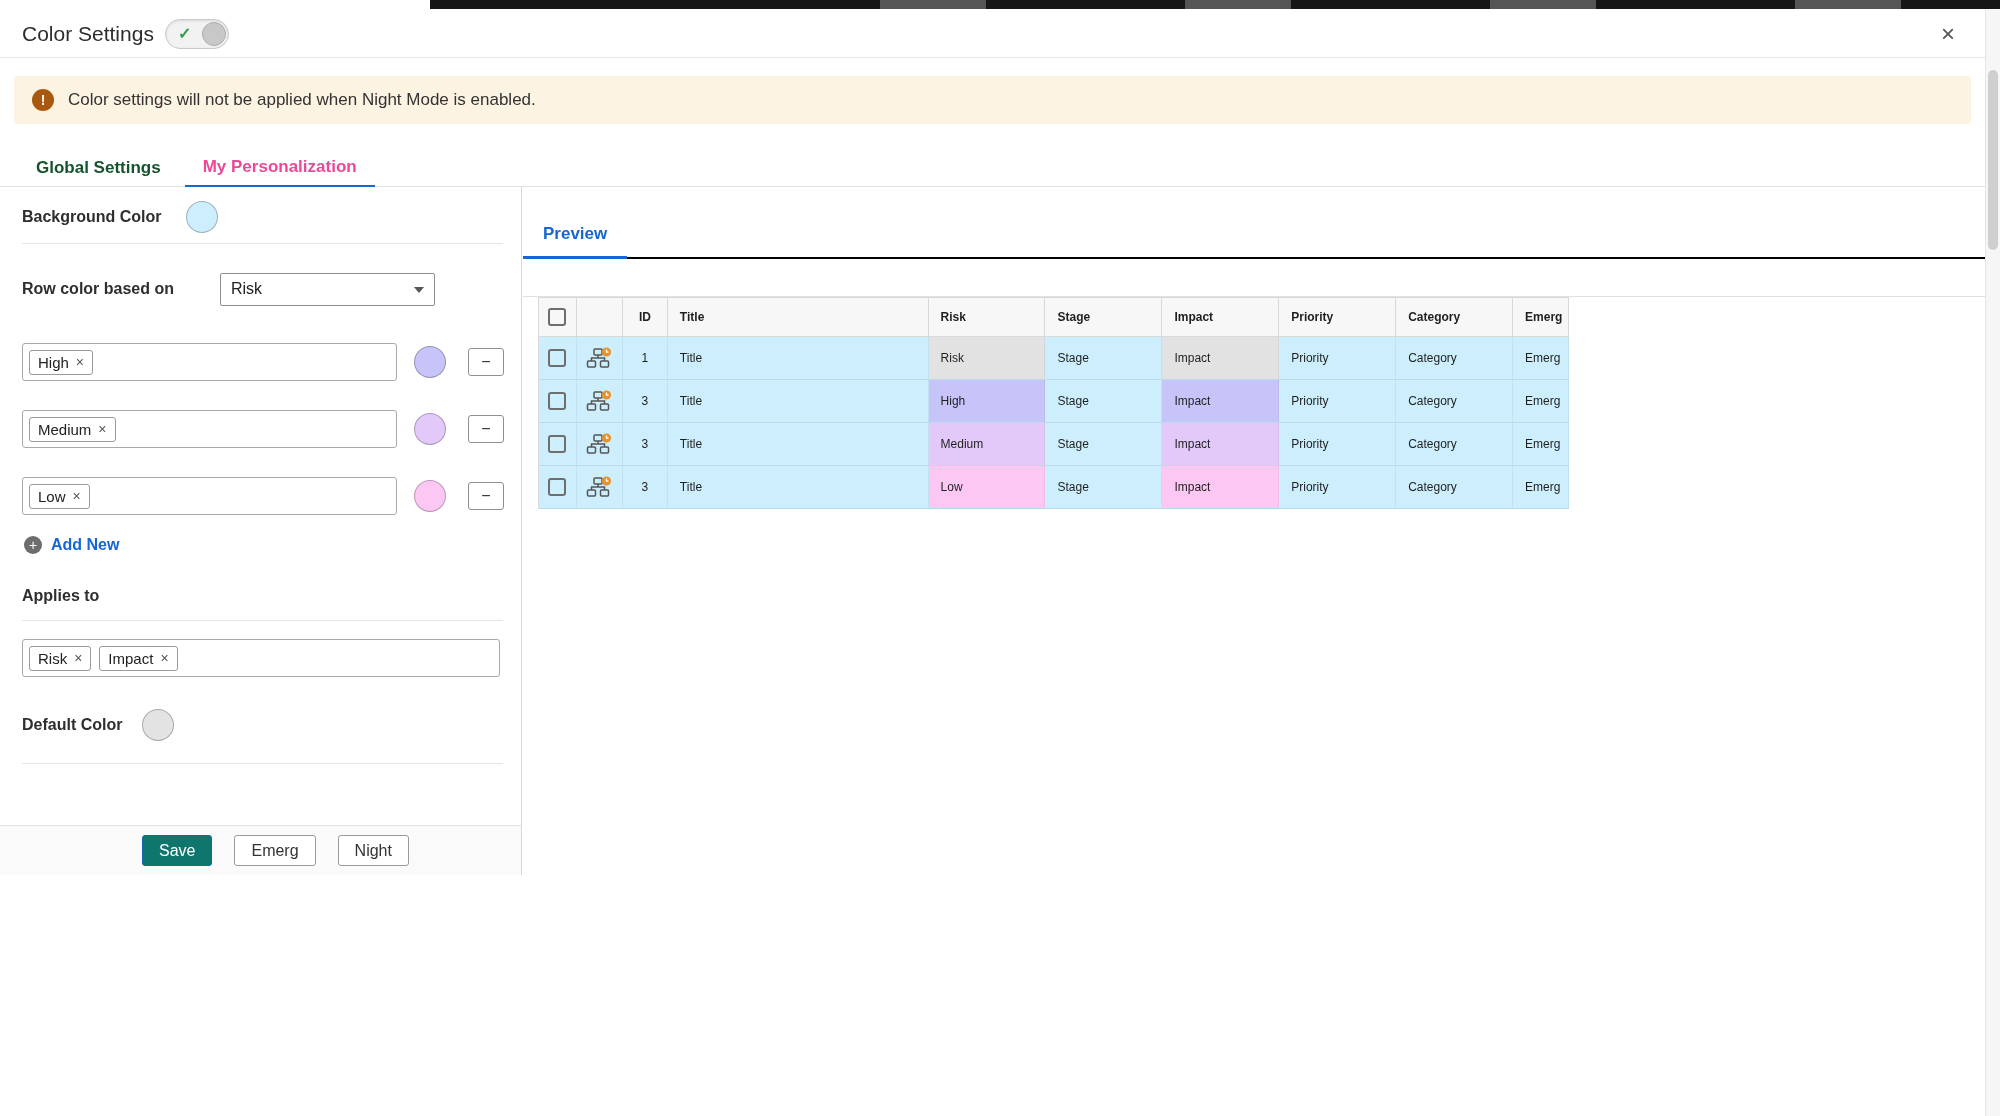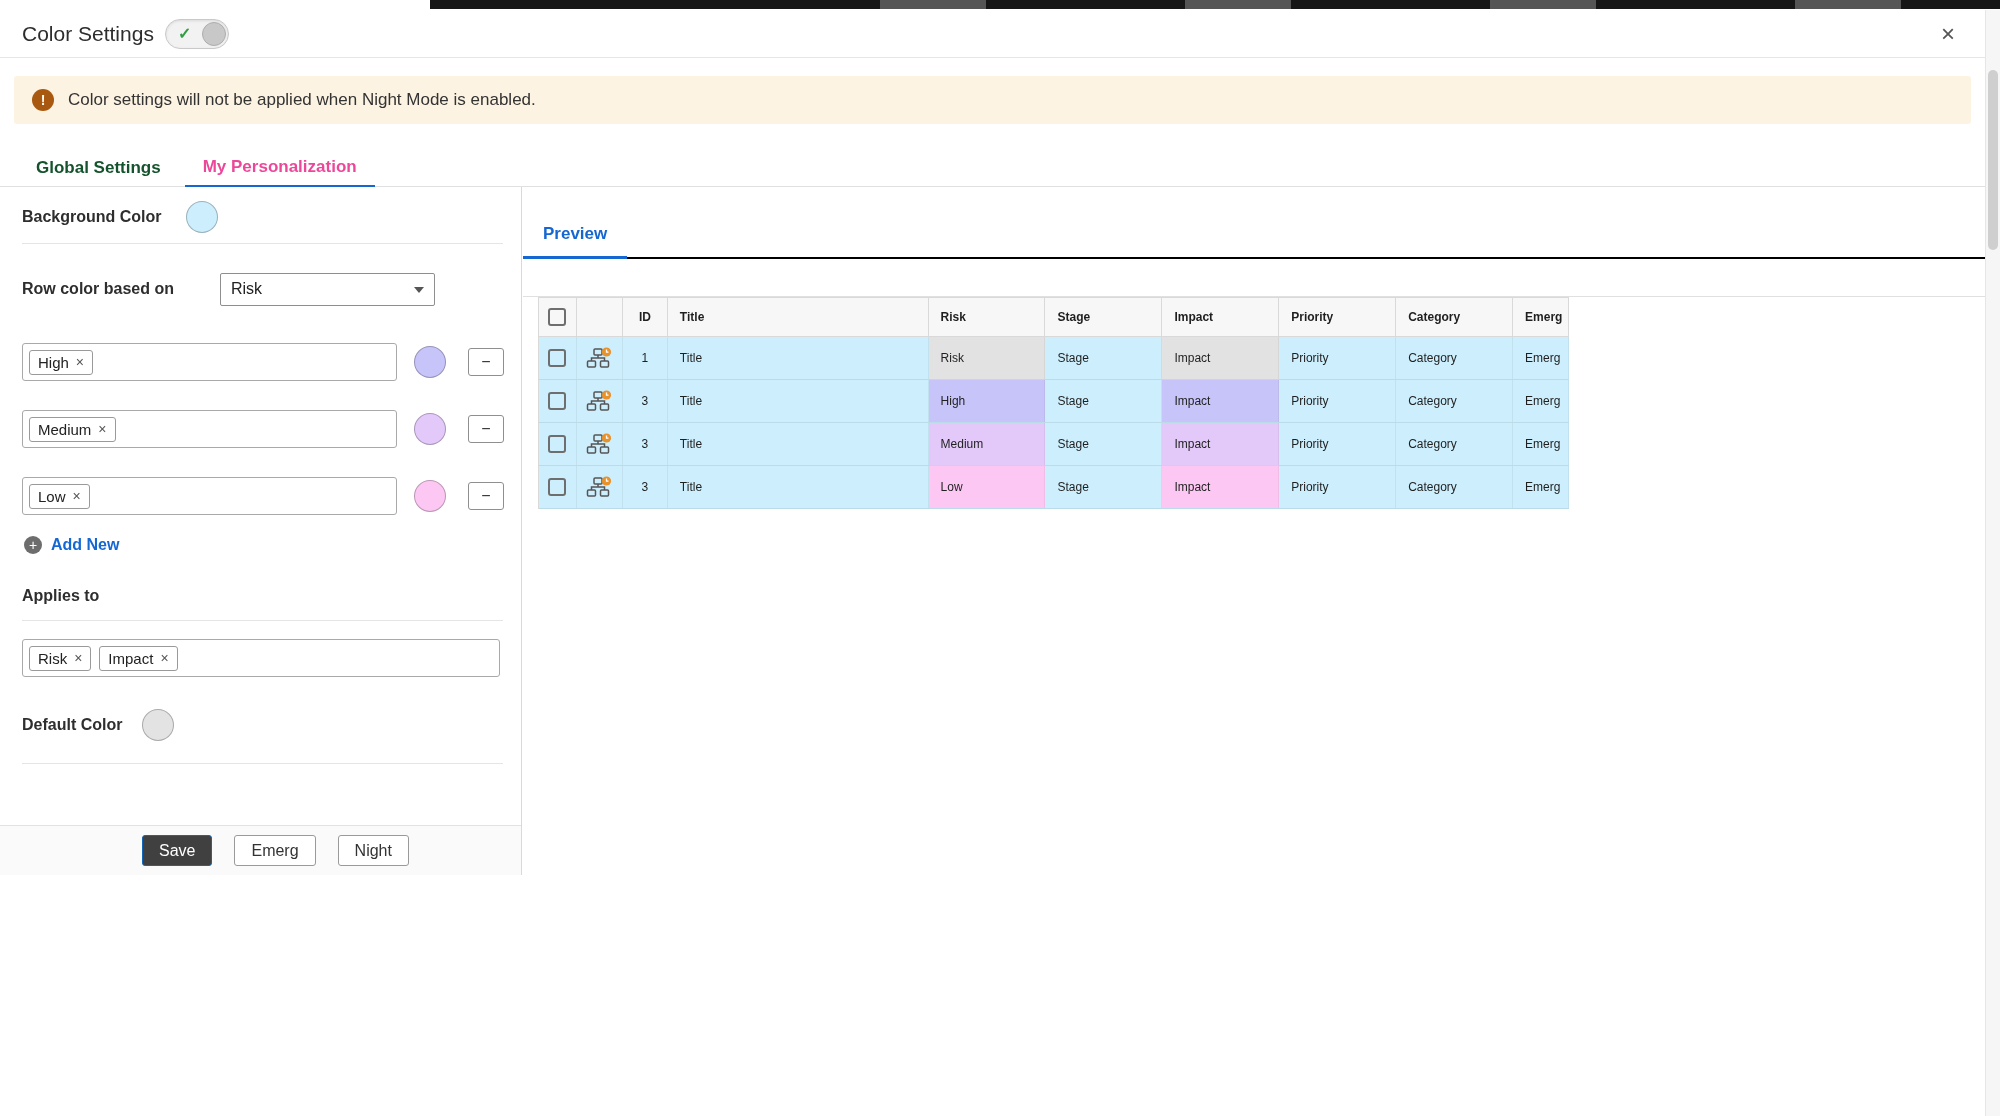--- a/index.html
+++ b/index.html
@@ -78,21 +78,21 @@
   .applies-label { position: absolute; top: 400px; left: 22px; }
   .applies-box { position: absolute; top: 452px; left: 22px; width: 478px; height: 38px; border: 1px solid #a9a9a9;
                  border-radius: 3px; background: #fff; display: flex; align-items: center; padding: 0 6px; }
 
   .default-row { position: absolute; top: 518px; left: 22px; height: 40px; display: flex; align-items: center; gap: 20px; }
 
   .footer { position: absolute; bottom: 0; left: 0; width: 100%; height: 50px; background: #fafafa;
             border-top: 1px solid #e2e2e2; display: flex; align-items: center; padding-left: 142px; gap: 22px; }
   .btn { height: 31px; padding: 0 16px; font-size: 16px; border: 1px solid #9a9a9a; border-radius: 3px;
          background: #fff; color: #333; font-family: inherit; cursor: pointer; }
-  .btn.primary { background: #404040; border-color: #1265b5; color: #fff; }
+  .btn.primary { background: #0f766e; border-color: #1265b5; color: #fff; }
 
   
   .right { position: absolute; top: 177px; left: 523px; right: 15px; height: 688px; background: #fff; }
   .preview-tabs { height: 72px; border-bottom: 2px solid #000000; display: flex; align-items: flex-end; }
   .ptab { padding: 0 20px 12px; border-bottom: 3px solid #1567d2; margin-bottom: -2px; color: #1567d2;
           font-weight: bold; font-size: 17px; cursor: pointer; }
   .pdivider { margin-top: 37px; border-top: 1px solid #e0e0e0; }
 
   .ptable { margin-left: 15px; width: 1031px; border-left: 1px solid #d9d9d9; }
   .thead { display: flex; height: 40px; background: #f7f7f7; border-top: 1px solid #d9d9d9; border-bottom: 1px solid #d9d9d9; }

